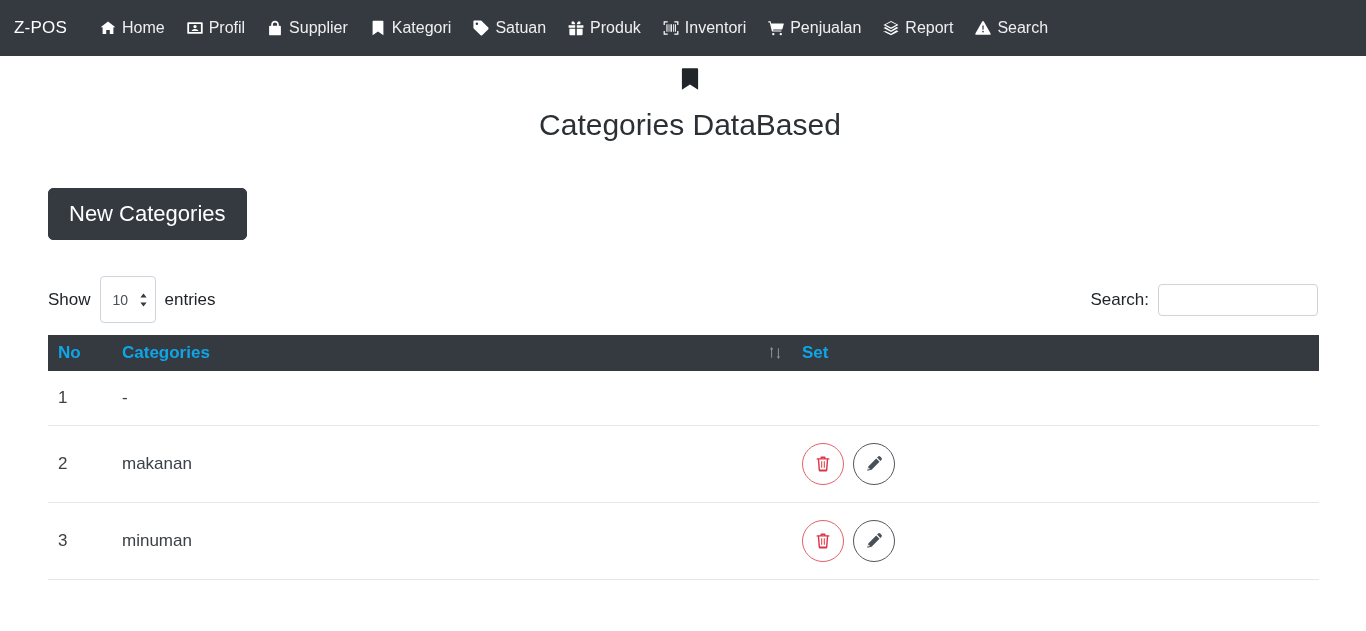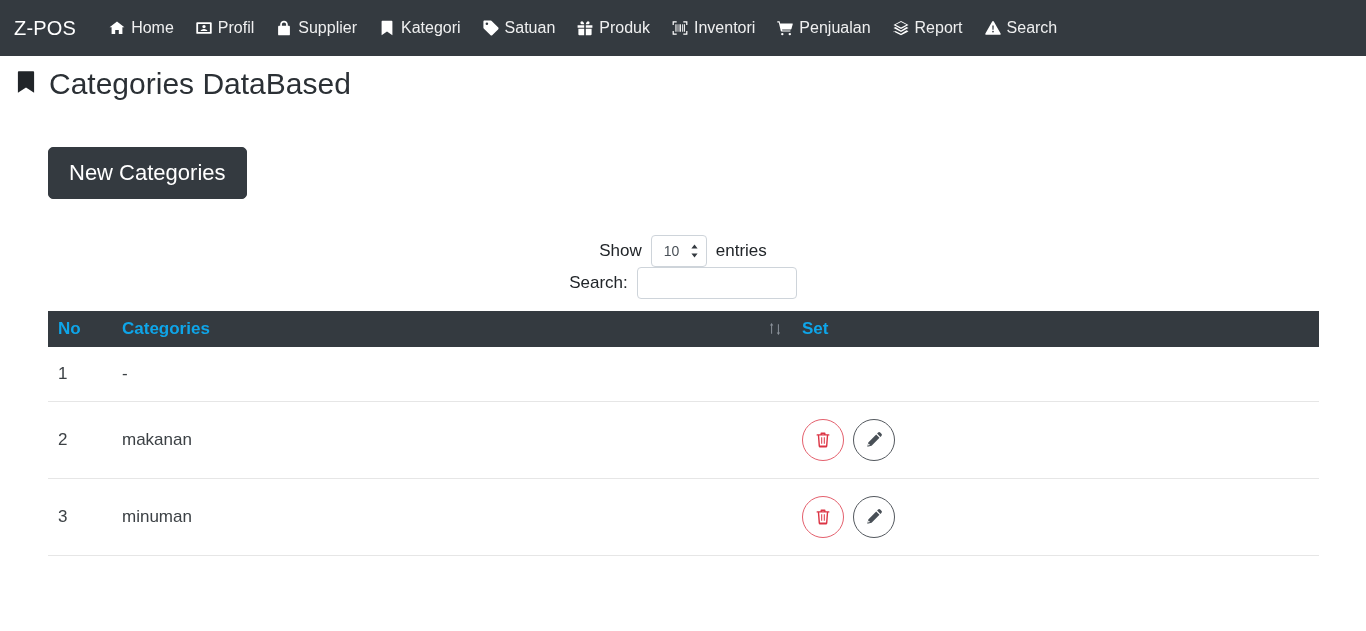--- a/index.html
+++ b/index.html
@@ -18,21 +18,21 @@
   .navbar {
     height: 56px;
     background: #343a40;
     display: flex;
     align-items: center;
     padding: 0 14px;
     width: 100%;
   }
   .brand {
     color: #ffffff;
-    font-size: 20px;
+    font-size: 17px;
     letter-spacing: 0.2px;
     margin-right: 22px;
     white-space: nowrap;
     text-decoration: none;
   }
   .nav-items {
     display: flex;
     align-items: center;
     gap: 0px;
   }
@@ -49,20 +49,21 @@
   }
   .nav-link svg { display: block; }
   .nav-ico { width: 16px; height: 16px; fill: #ffffff; flex: 0 0 auto; }
 
   
   .page-head {
     display: flex;
     align-items: center;
     gap: 11px;
     padding: 10px 0 0 14px;
+    flex-direction: column;
   }
   .page-head .title-ico { width: 24px; height: 26px; fill: #212529; }
   .page-title {
     font-size: 30px;
     font-weight: 400;
     color: #2b3035;
     margin: 0;
     line-height: 1.2;
   }
 
@@ -85,36 +86,35 @@
   }
 
   
   .table-controls {
     display: flex;
     justify-content: space-between;
     align-items: center;
     margin-top: 36px;
     font-size: 17px;
     color: #212529;
-    flex-direction: column;
   }
   .length-ctl { display: flex; align-items: center; gap: 9px; }
   .length-ctl .lbl { font-size: 17px; }
   .sel-wrap { position: relative; display: inline-block; }
   select.entries {
     -webkit-appearance: none;
     appearance: none;
     border: 1px solid #ced4da;
     border-radius: 4px;
     background: #ffffff;
     font-family: "Liberation Sans", sans-serif;
     font-size: 14px;
     color: #495057;
     padding: 5px 26px 5px 12px;
-    height: 32px;
+    height: 47px;
     cursor: pointer;
     text-align: left;
   }
   .sel-arrows {
     position: absolute;
     right: 8px;
     top: 50%;
     transform: translateY(-50%);
     pointer-events: none;
     width: 9px;

